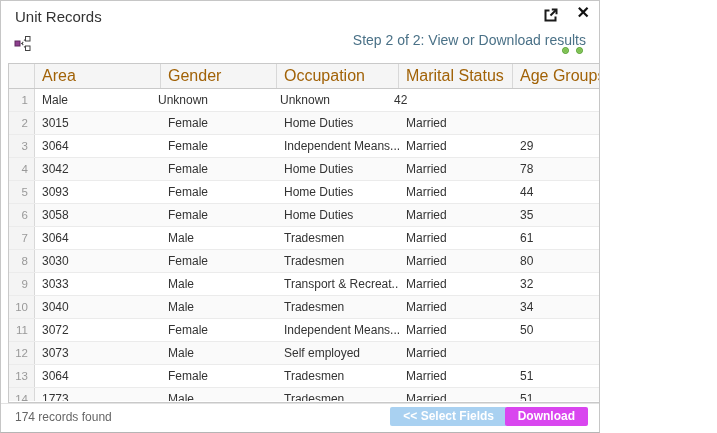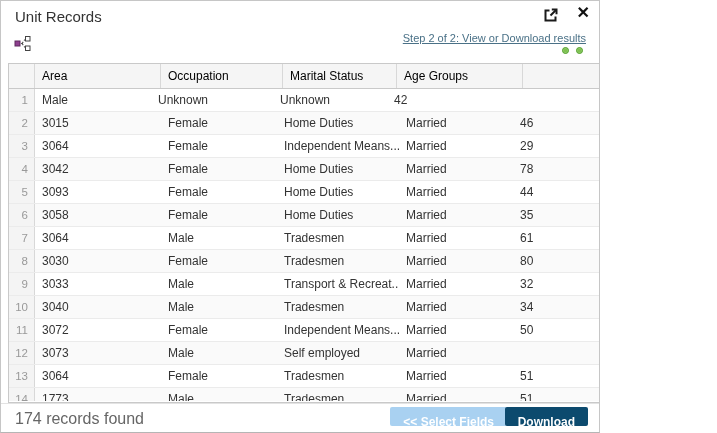--- a/index.html
+++ b/index.html
@@ -12,31 +12,31 @@
     overflow: hidden;
   }
 
   .title { position: absolute; left: 14px; top: 7px; font-size: 15px; color: #333; }
 
   .open-icon { position: absolute; right: 40px; top: 6px; width: 17px; height: 17px; cursor: pointer; }
   .close-icon { position: absolute; right: 9px; top: 2px; font-size: 16px; font-weight: 900; color: #111; cursor: pointer; line-height: 20px; }
 
   .tree-icon { position: absolute; left: 13px; top: 34px; width: 17px; height: 17px; cursor: pointer; }
 
-  .step-text { position: absolute; right: 13px; top: 31px; font-size: 11px; color: #4a7187; text-decoration: underline; }
+  .step-text { position: absolute; right: 13px; top: 31px; font-size: 14px; color: #4a7187; }
   .dots { position: absolute; right: 16px; top: 46px; display: flex; gap: 7px; }
   .dot { width: 7px; height: 7px; border-radius: 50%; background: #7cc14e; border: 1px solid #55a12e; box-shadow: inset 0 0 1px #dff3d0; }
 
   .grid {
     position: absolute; left: 7px; top: 62px; width: 703px; height: 340px;
     border: 1px solid #c9c9c9; background: #fff;
   }
   .grid-header { display: flex; height: 25px; background: #f5f5f5; border-bottom: 1px solid #c9c9c9; }
   .hcell {
-    font-size: 12px; color: #000000; line-height: 24px; padding-left: 7px;
+    font-size: 16px; color: #a16207; line-height: 24px; padding-left: 7px;
     border-right: 1px solid #d8d8d8; overflow: hidden; white-space: nowrap;
   }
   .hcell.filler { flex: 1; border-right: none; }
   .col-num { width: 26px; padding-left: 0; }
   .col1 { width: 126px; } .col2 { width: 116px; } .col3 { width: 122px; }
   .col4 { width: 114px; } .col5 { width: 126px; }
 
   .grid-body { position: relative; height: 312px; overflow: hidden; }
   .grid-row { display: flex; width: 630px; height: 23px; border-bottom: 1px solid #ebebeb; background: #fff; }
   .grid-row.alt { background: #fafafa; }
@@ -57,29 +57,29 @@
     position: absolute; left: 0; width: 16px; text-align: center;
     font-size: 8px; color: #8a8a8a; height: 14px; line-height: 14px; cursor: pointer;
   }
   .scroll-arrow.up { top: 3px; } .scroll-arrow.down { bottom: 3px; }
   .scroll-thumb {
     position: absolute; left: 2px; top: 40px; width: 12px; height: 25px;
     background: #c6c6c6; cursor: pointer;
   }
 
   .footer-line { position: absolute; left: 0; right: 0; top: 402px; border-top: 1px solid #e3e3e3; }
-  .records-found { position: absolute; left: 14px; top: 409px; font-size: 16px; color: #666; }
+  .records-found { position: absolute; left: 14px; top: 409px; font-size: 12px; color: #666; }
 
   .btn {
     position: absolute; top: 406px; height: 19px; border: none; border-radius: 2px;
     color: #fff; font-family: "Liberation Sans", sans-serif; font-size: 12px; font-weight: bold;
-    line-height: 19px; padding: 6px 13px; cursor: pointer;
+    line-height: 19px; padding: 0 13px; cursor: pointer;
   }
   .btn-select { right: 92px; background: #a9d1f1; }
-  .btn-download { right: 11px; background: #0c4a6e; }
+  .btn-download { right: 11px; background: #d946ef; }
 </style>
 </head>
 <body>
 
 <div class="dialog">
 
   <div class="title">Unit Records</div>
 
   <svg class="open-icon" viewBox="0 0 17 17">
     <path d="M7.5 3.5 H3.5 V13.5 H13.5 V9.5" fill="none" stroke="#1a1a1a" stroke-width="2"></path>
@@ -101,40 +101,40 @@
   <div class="step-text">Step 2 of 2: View or Download results</div>
   <div class="dots">
     <span class="dot"></span>
     <span class="dot"></span>
   </div>
 
   <div class="grid">
     <div class="grid-header">
       <div class="hcell col-num"></div>
       <div class="hcell col1">Area</div>
+      <div class="hcell col2">Gender</div>
       <div class="hcell col3">Occupation</div>
       <div class="hcell col4">Marital Status</div>
       <div class="hcell col5">Age Groups</div>
       <div class="hcell filler"></div>
     </div>
     <div class="grid-body">
         <div class="grid-row">
           <div class="cell num col-num">1</div>
           <div class="cell col2">Male</div>
           <div class="cell col3">Unknown</div>
           <div class="cell col4">Unknown</div>
           <div class="cell col5">42</div>
         </div>
         <div class="grid-row alt">
           <div class="cell num col-num">2</div>
           <div class="cell col1">3015</div>
           <div class="cell col2">Female</div>
           <div class="cell col3">Home Duties</div>
           <div class="cell col4">Married</div>
-          <div class="cell col5">46</div>
         </div>
         <div class="grid-row">
           <div class="cell num col-num">3</div>
           <div class="cell col1">3064</div>
           <div class="cell col2">Female</div>
           <div class="cell col3">Independent Means...</div>
           <div class="cell col4">Married</div>
           <div class="cell col5">29</div>
         </div>
         <div class="grid-row alt">

